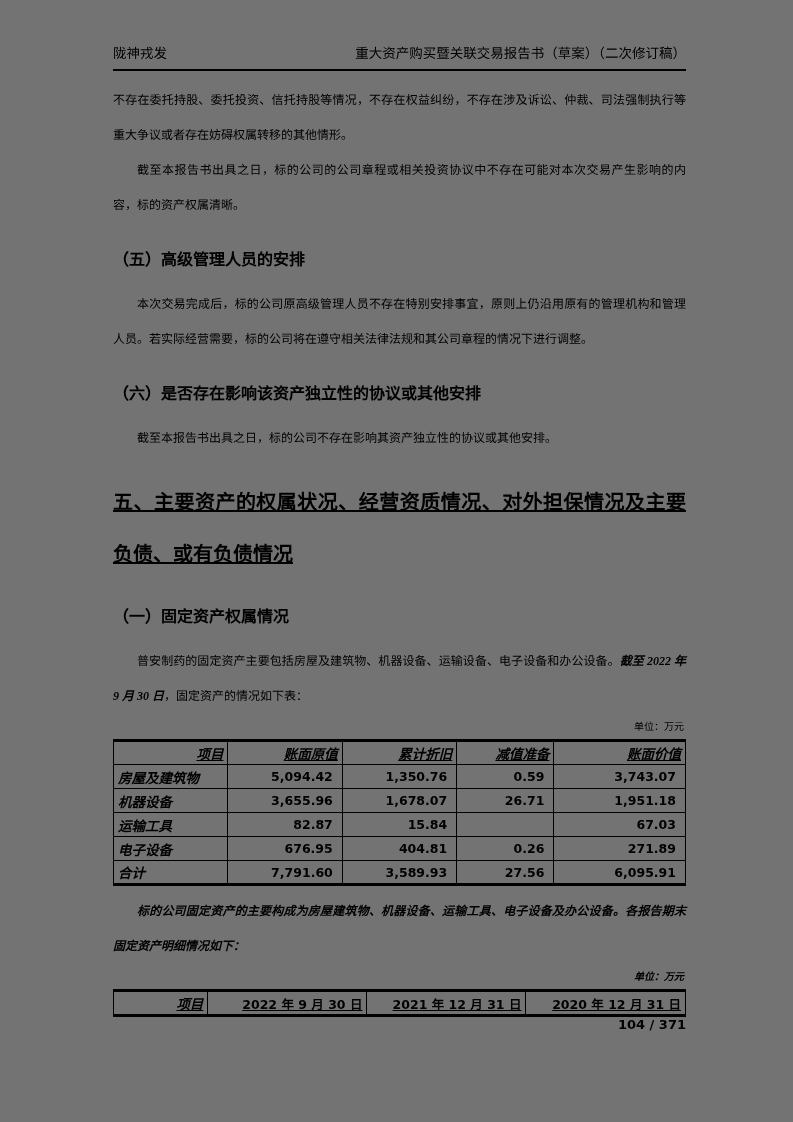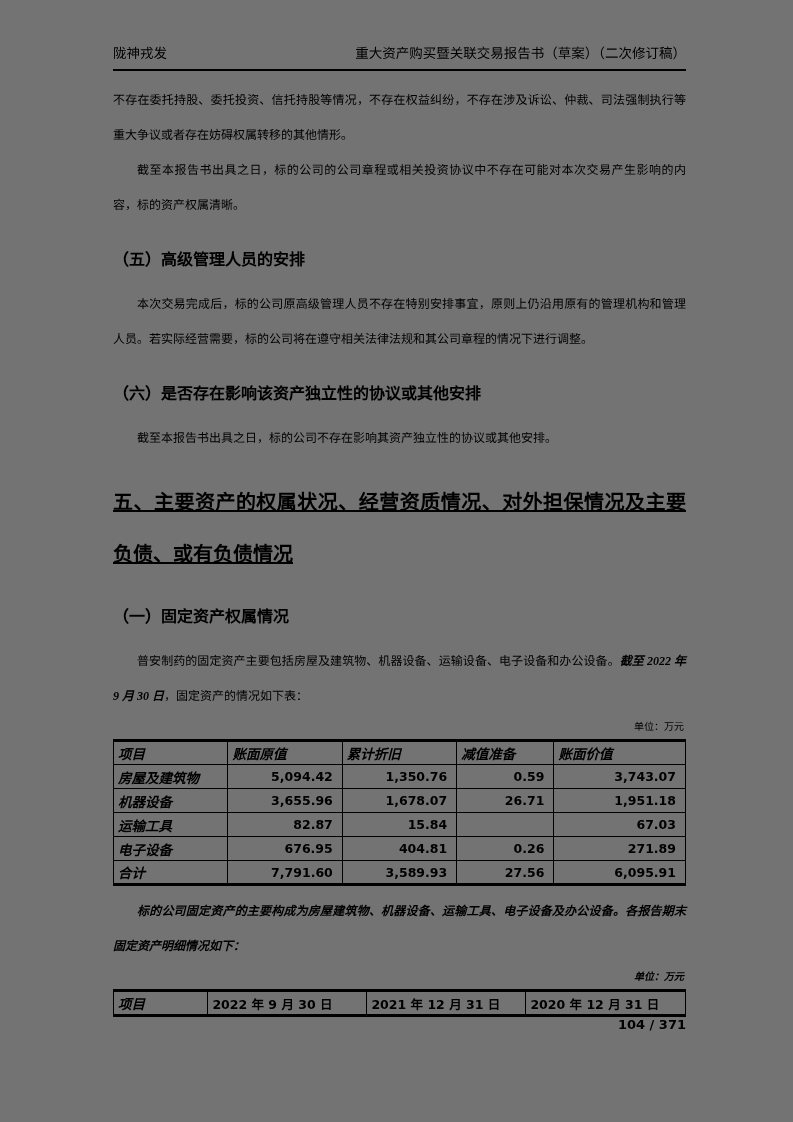--- a/index.html
+++ b/index.html
@@ -48,22 +48,23 @@
     font-size: 13.5px;
   }
   table.fin-table th, table.fin-table td {
     border: 1px solid #000;
     height: 24px;
     padding: 1px 4px;
     font-weight: bold;
     overflow: hidden; white-space: nowrap;
   }
   table.fin-table th {
-    text-align: left; font-style: italic;
+    text-align: right; font-style: italic;
     font-family: "Liberation Serif", "DejaVu Serif", serif;
+    text-decoration: underline;
   }
   table.fin-table td.item {
     text-align: left; font-style: italic;
     font-family: "Liberation Serif", "DejaVu Serif", serif;
   }
   table.fin-table td.num {
     text-align: right; padding-right: 9px;
     font-family: "DejaVu Sans", "Liberation Sans", sans-serif;
     font-size: 12.5px;
   }

